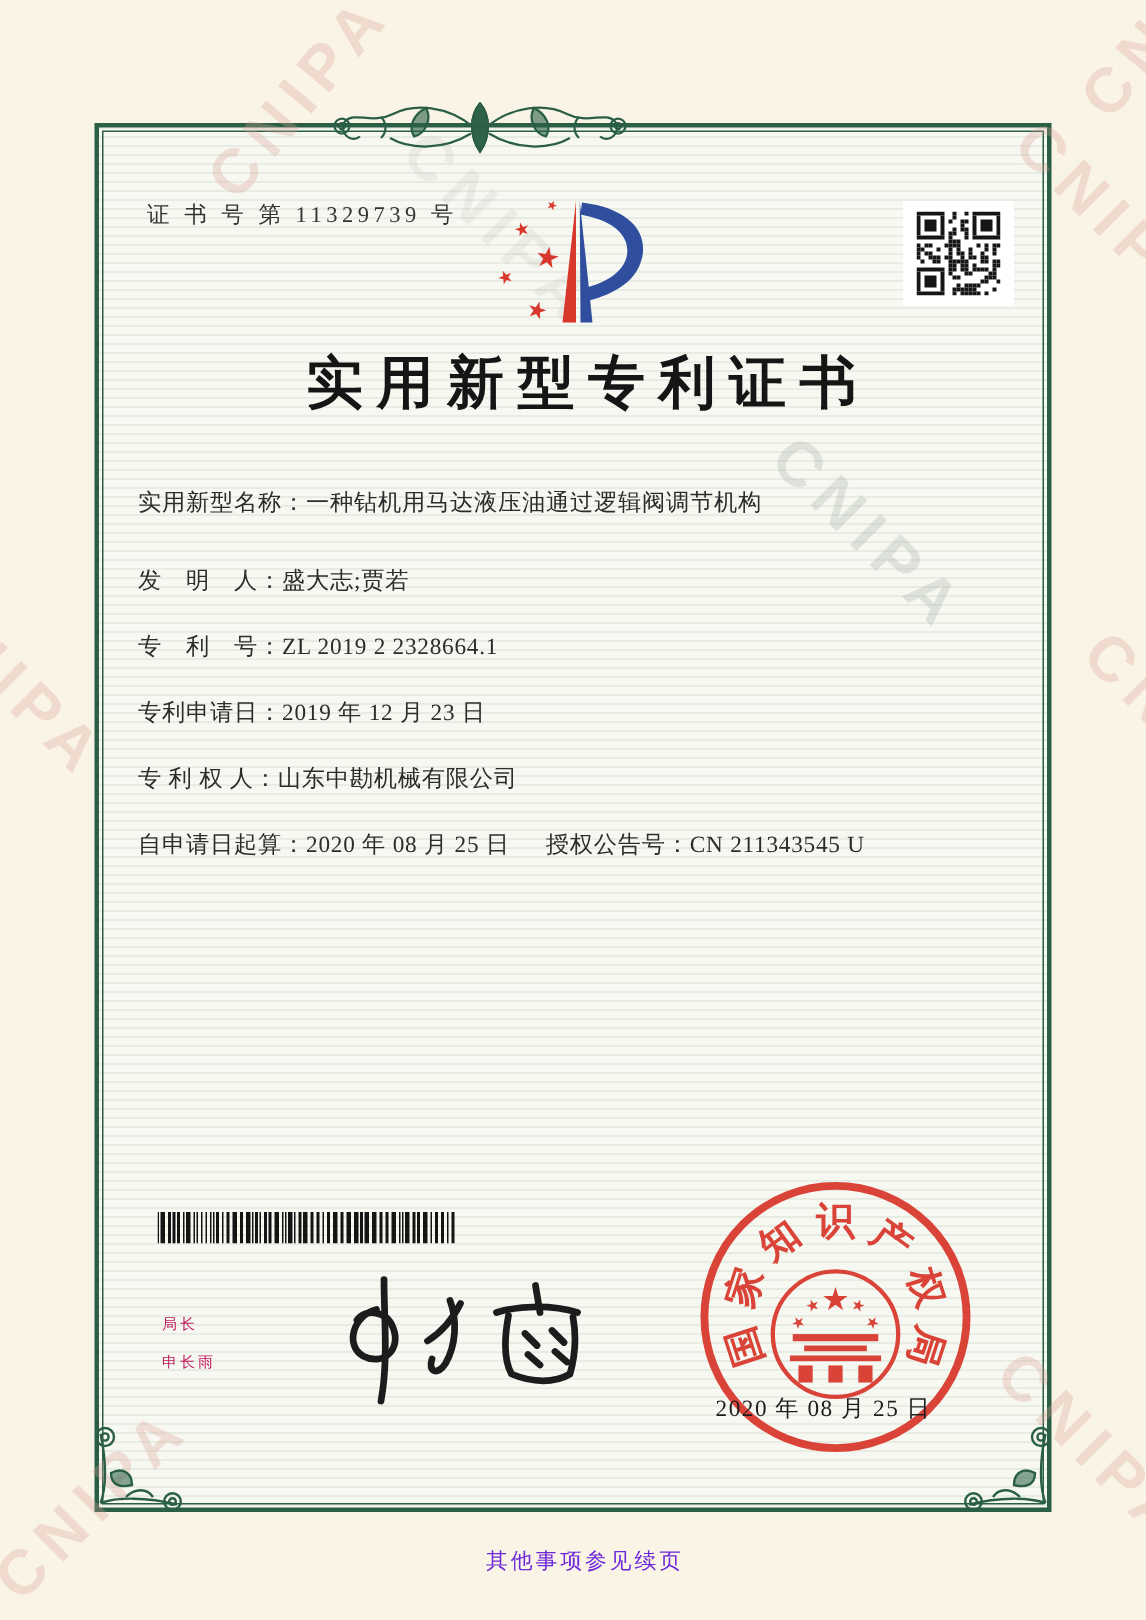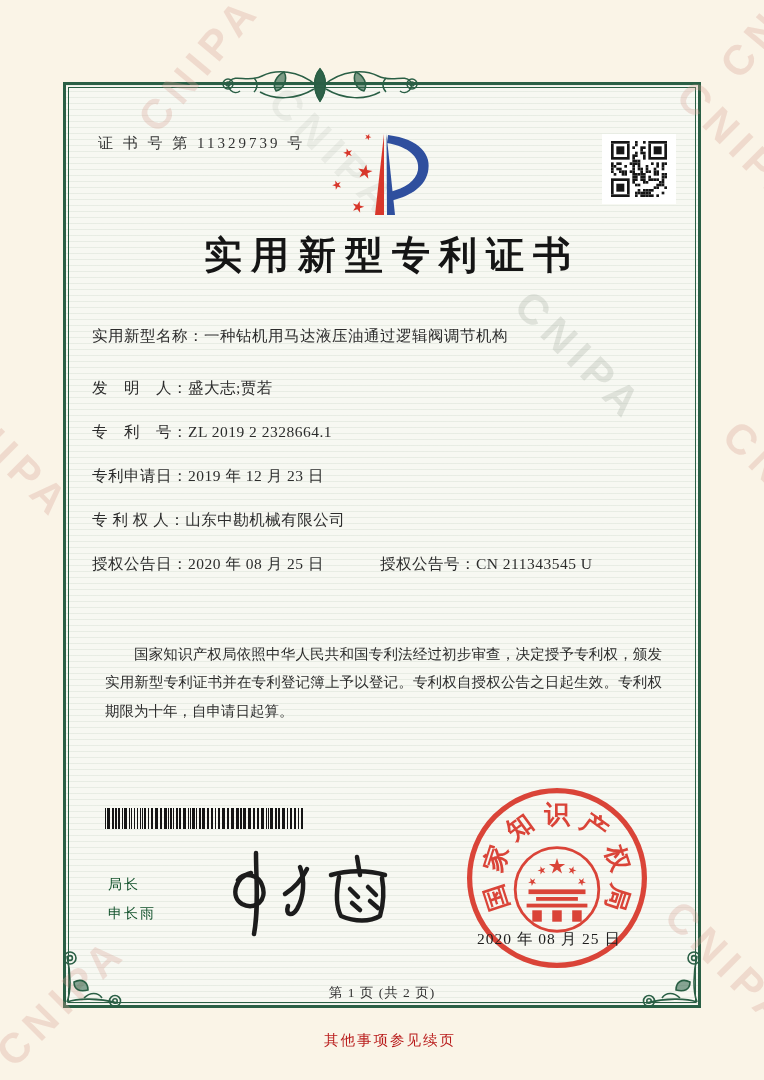--- a/index.html
+++ b/index.html
@@ -45,37 +45,37 @@
   .title{
     position:absolute;left:0;right:0;top:230px;text-align:center;
     font-size:38px;font-weight:bold;letter-spacing:9px;color:#151515;
     transform:translateX(10px);
   }
 
   .fields{position:absolute;left:92px;top:325px;width:560px;font-size:15.5px;line-height:22px;letter-spacing:.5px;color:#2c2c2c;}
   .field-row{margin-bottom:22px;}
   .field-row.first{margin-bottom:30px;}
   .lbl{color:#2c2c2c;}
-  .lbl2{margin-left:56px;}
+  .lbl2{margin-left:24px;}
 
   .paras{position:absolute;left:105px;top:640px;width:557px;font-size:14.5px;line-height:1.95;text-align:justify;color:#2c2c2c;}
   .paras p{margin:0;text-indent:2em;}
 
   .barcode{position:absolute;left:105px;top:808px;width:202px;height:21px;}
 
-  .director{position:absolute;left:108px;top:876px;font-size:14px;letter-spacing:2px;color:#14532d;}
+  .director{position:absolute;left:108px;top:876px;font-size:10px;letter-spacing:2px;color:#be185d;}
   .director .nm{margin-top:11px;font-family:Liberation Mono, monospace;}
 
   .sig{position:absolute;left:215px;top:845px;width:200px;height:95px;}
 
   .seal{position:absolute;left:462px;top:783px;width:190px;height:190px;opacity:.93;}
   .seal-date{position:absolute;left:477px;top:929px;font-size:15.5px;letter-spacing:1px;color:#1d1d1d;z-index:3;white-space:nowrap;}
 
   .page-info{position:absolute;left:0;right:0;top:984px;text-align:center;font-size:13.5px;letter-spacing:1px;color:#333;}
-  .cont-note{position:absolute;left:0;right:0;top:1031px;text-align:center;font-size:14.5px;letter-spacing:2px;color:#b91c1c;padding-left:16px;}
+  .cont-note{position:absolute;left:0;right:0;top:1031px;text-align:center;font-size:14.5px;letter-spacing:2px;color:#6d28d9;padding-left:16px;}
 
   .ornament-top{position:absolute;left:214px;top:64px;width:212px;height:44px;z-index:2;}
   .corner{position:absolute;width:64px;height:62px;z-index:2;}
   .corner.bl{left:60px;top:948px;}
   .corner.br{left:640px;top:948px;transform:scaleX(-1);}
 </style>
 </head>
 <body>
 
 <div class="page">
@@ -305,26 +305,25 @@
       <div class="field-row">
         <span class="lbl">专　利　号：</span><span class="val">ZL 2019 2 2328664.1</span>
       </div>
       <div class="field-row">
         <span class="lbl">专利申请日：</span><span class="val">2019 年 12 月 23 日</span>
       </div>
       <div class="field-row">
         <span class="lbl">专 利 权 人：</span><span class="val">山东中勘机械有限公司</span>
       </div>
       <div class="field-row">
-        <span class="lbl">授权公告日：</span><span class="val">2020 年 08 月 25 日</span><span class="lbl lbl2">授权公告号：</span><span class="val">CN 211343545 U</span>
+        <span class="lbl">自申请日起算：</span><span class="val">2020 年 08 月 25 日</span><span class="lbl lbl2">授权公告号：</span><span class="val">CN 211343545 U</span>
       </div>
     </div>
 
     <div class="paras">
-      <p>国家知识产权局依照中华人民共和国专利法经过初步审查，决定授予专利权，颁发实用新型专利证书并在专利登记簿上予以登记。专利权自授权公告之日起生效。专利权期限为十年，自申请日起算。</p>
     </div>
 
     <svg class="barcode" viewBox="0 0 202 21">
         <g id="bc-bars">
           <rect x="0" y="0" width="1" height="21" fill="#141414"></rect>
           <rect x="2" y="0" width="3" height="21" fill="#141414"></rect>
           <rect x="7" y="0" width="2" height="21" fill="#141414"></rect>
           <rect x="10" y="0" width="2" height="21" fill="#141414"></rect>
           <rect x="13" y="0" width="2" height="21" fill="#141414"></rect>
           <rect x="17" y="0" width="1" height="21" fill="#141414"></rect>
@@ -422,17 +421,16 @@
           <rect x="-22" y="8" width="44" height="4"></rect>
           <rect x="-32" y="15" width="64" height="4"></rect>
           <rect x="-26" y="22" width="10" height="12"></rect>
           <rect x="-5" y="22" width="10" height="12"></rect>
           <rect x="16" y="22" width="10" height="12"></rect>
         </g>
       </g>
     </svg>
     <div class="seal-date">2020 年 08 月 25 日</div>
 
-    <div class="page-info">第 1 页 (共 2 页)</div>
     <div class="cont-note">其他事项参见续页</div>
 
   </div>
 </div>
 
 </body></html>

